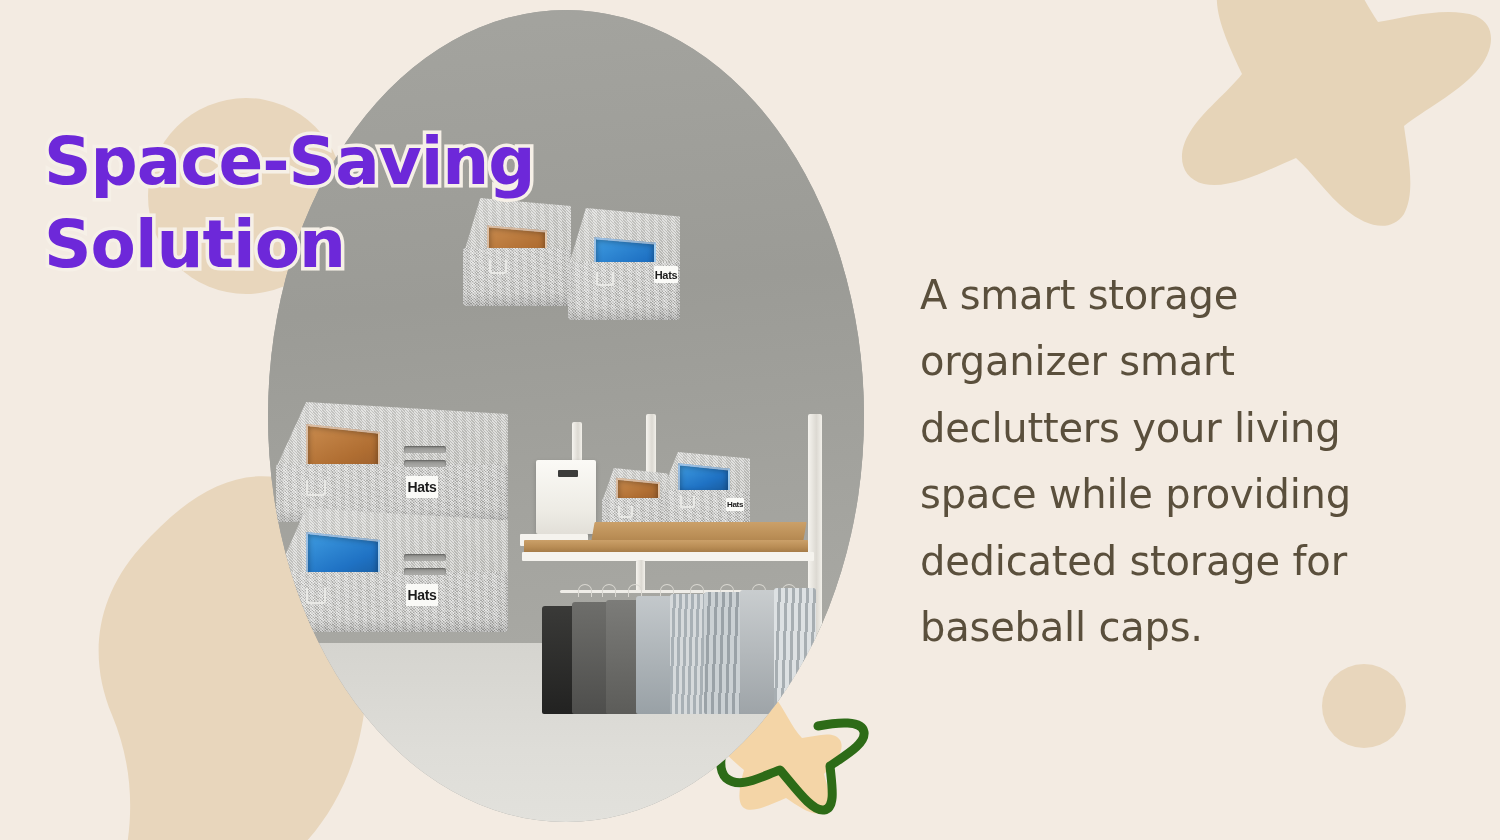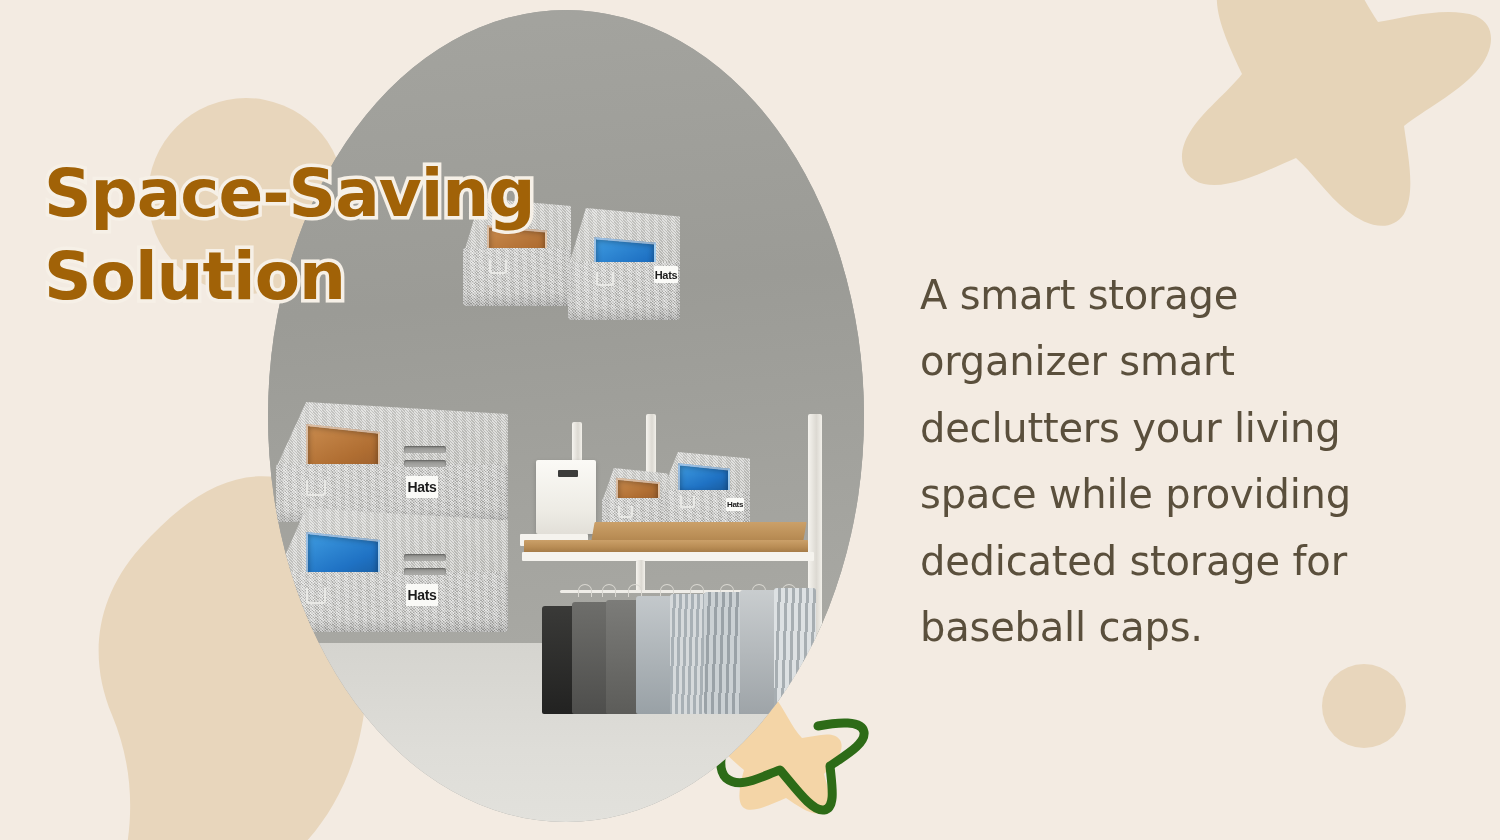--- a/index.html
+++ b/index.html
@@ -172,27 +172,27 @@
   .whitebox .tag {
     position: absolute;
     background: #3C3C3A;
     border-radius: 1px;
   }
 
   
   .title {
     position: absolute;
     left: 44px;
-    top: 108px;
+    top: 76px;
     width: 600px;
     font-family: "DejaVu Sans", sans-serif;
     font-weight: 700;
     font-size: 66px;
     line-height: 1.26;
-    color: #a16207;
+    color: #6d28d9;
     letter-spacing: -1px;
     -webkit-text-stroke: 7px #F6F0E7;
     paint-order: stroke fill;
     white-space: pre-line;
   }
 
   
   .body-text {
     position: absolute;
     left: 920px;

